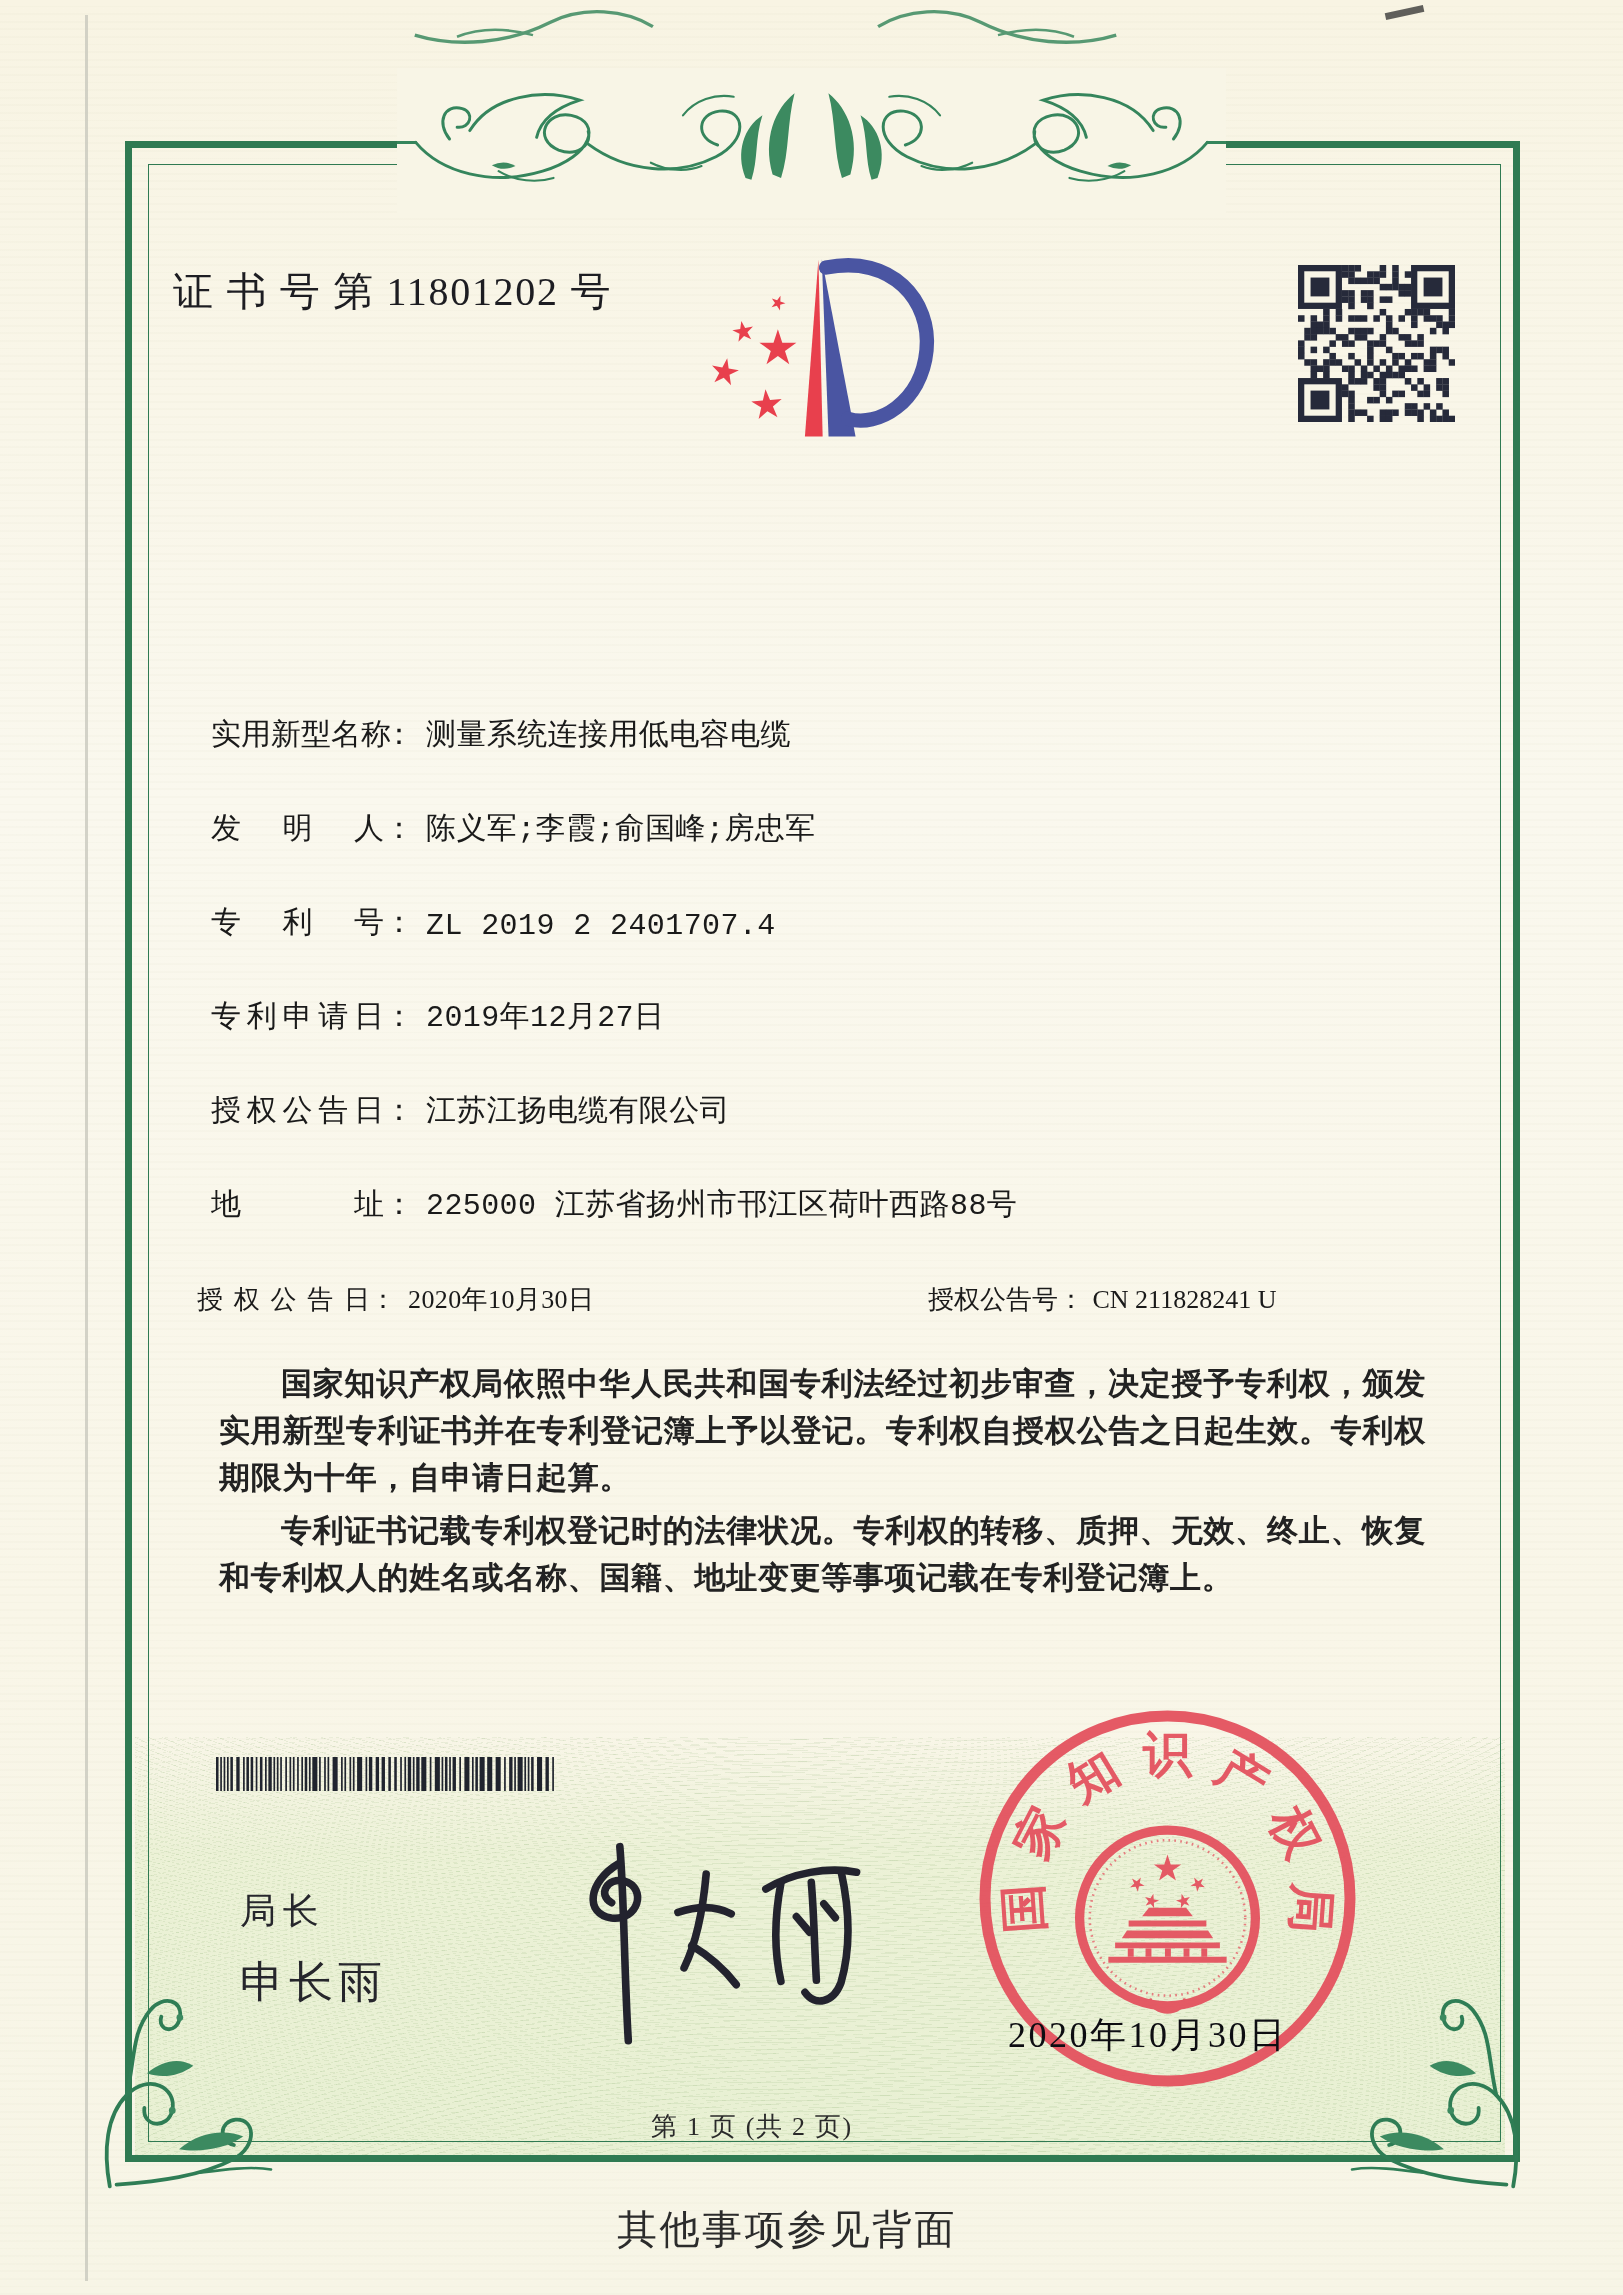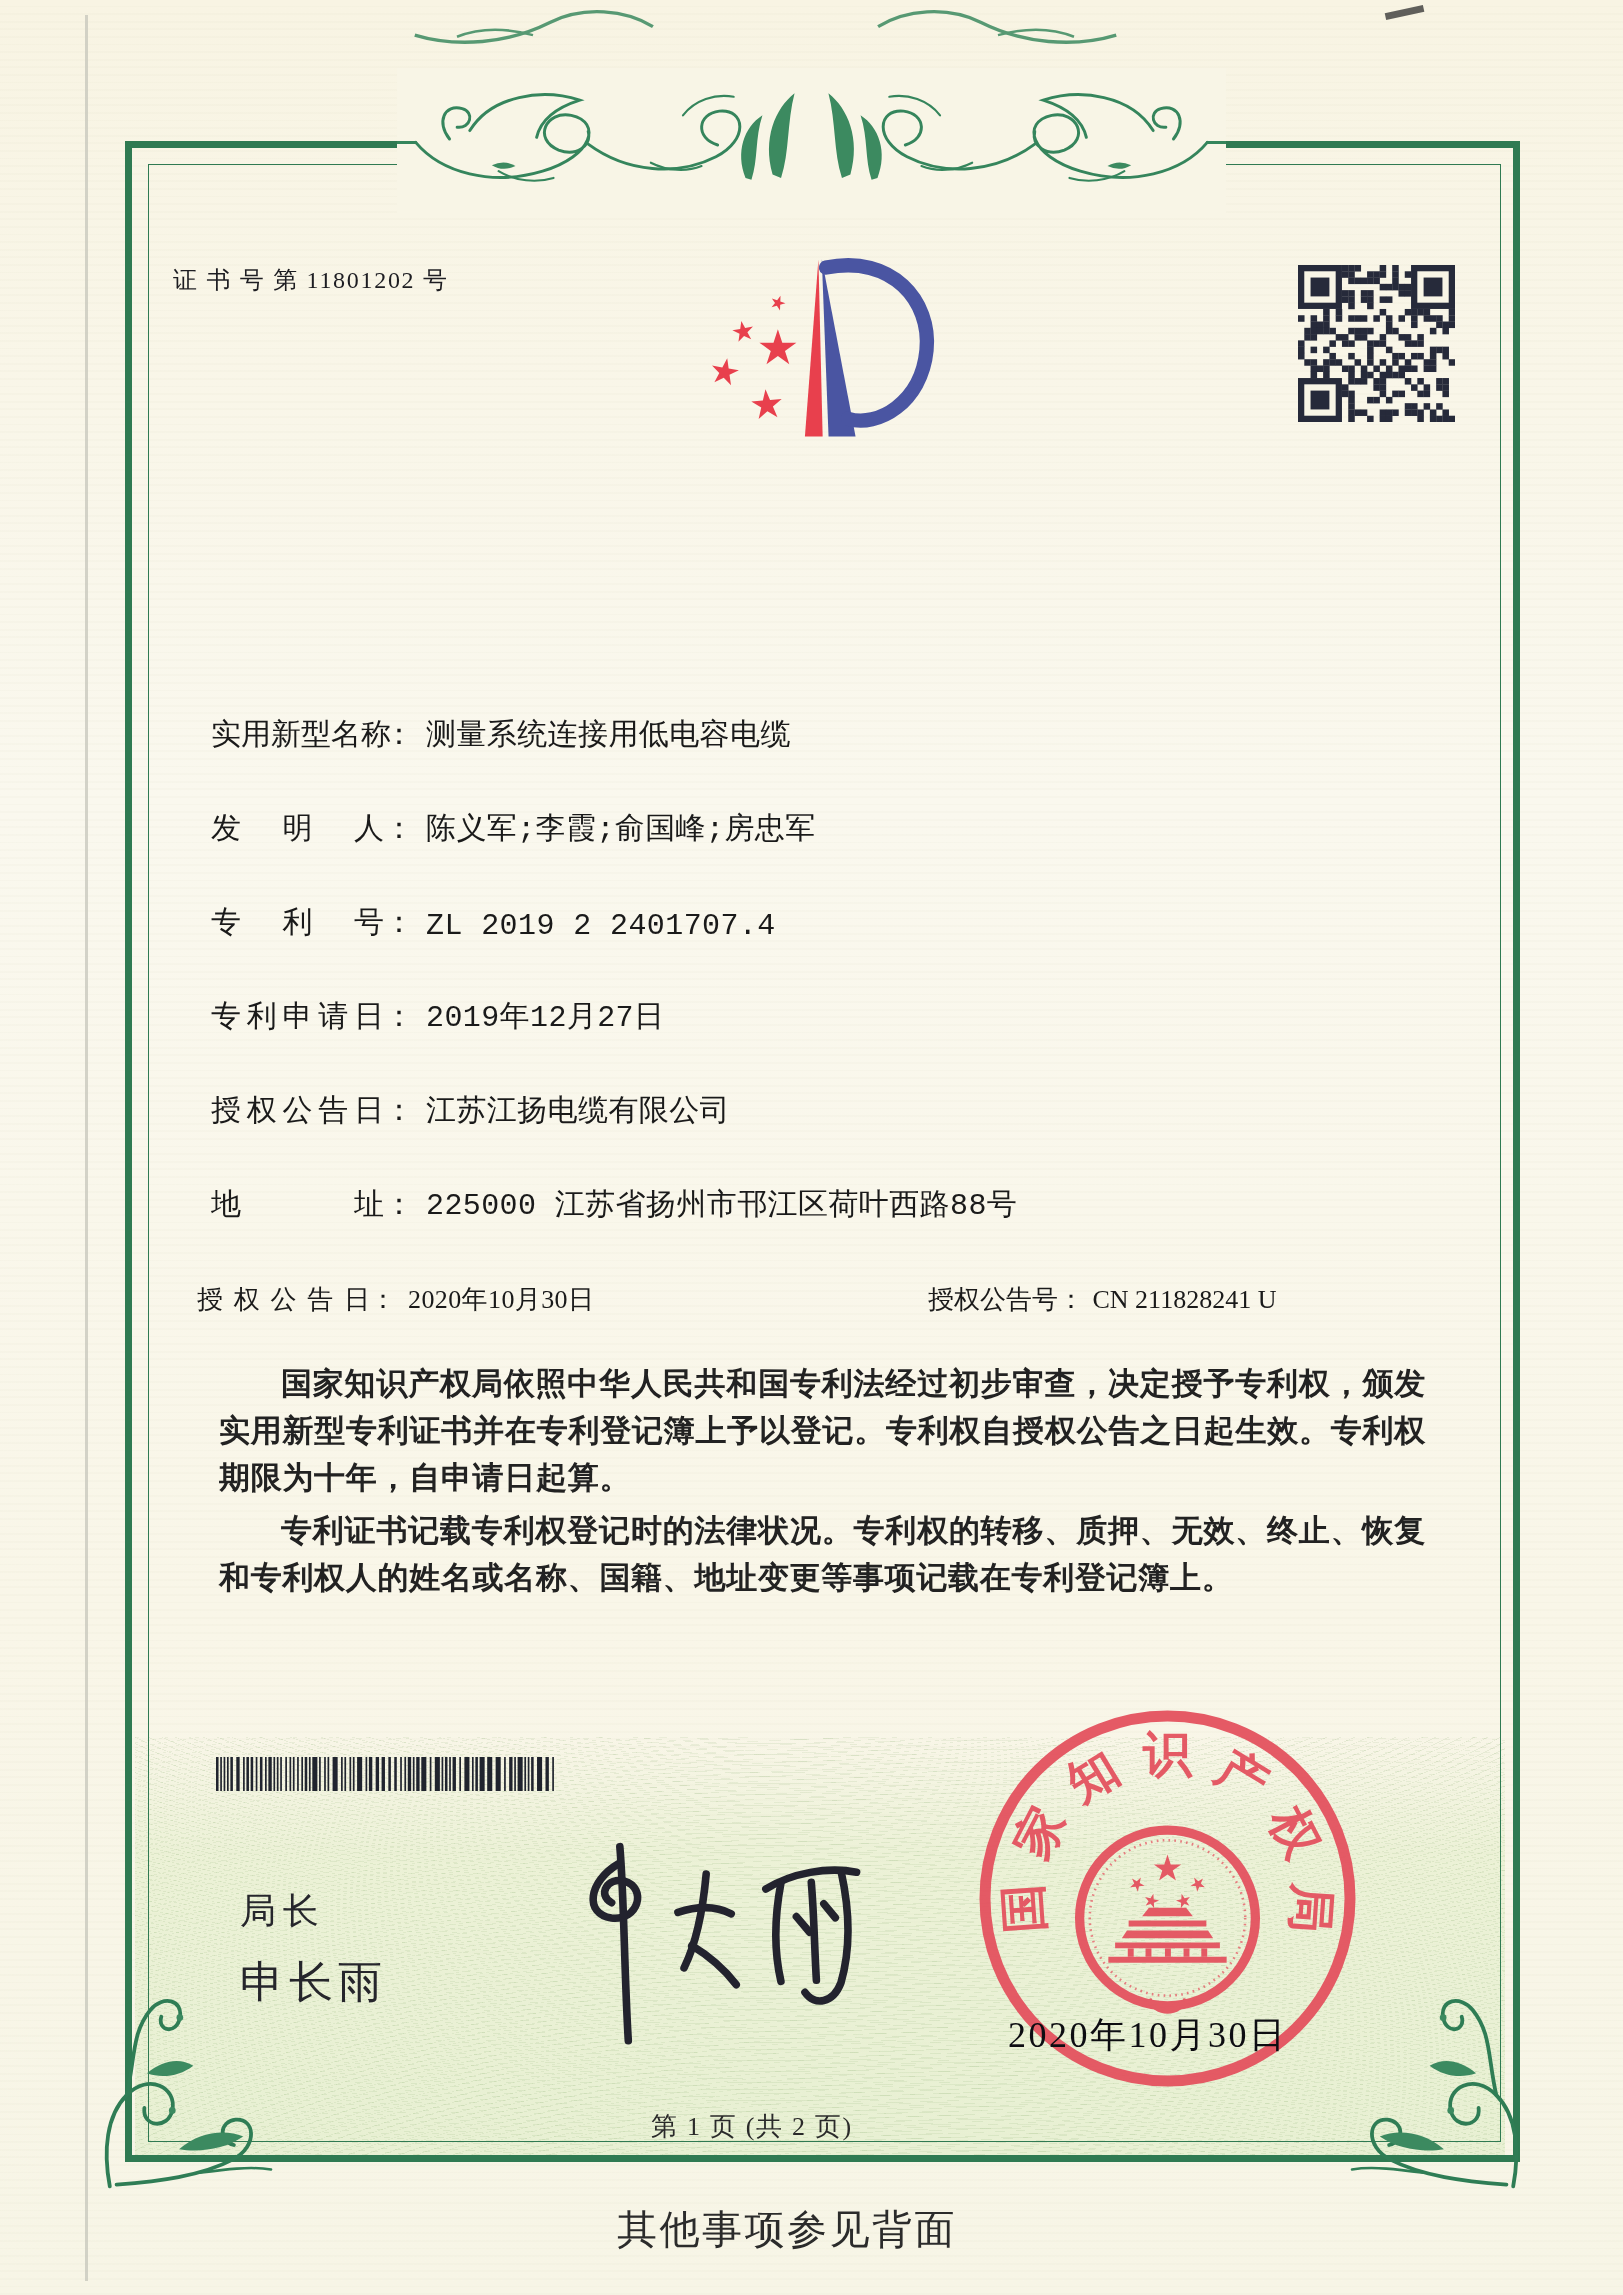--- a/index.html
+++ b/index.html
@@ -40,21 +40,21 @@
   .frame-inner{
     left:148px;top:164px;width:1353px;height:1978px;
     border:1.7px solid #2f7a52;box-sizing:border-box;
   }
   .top-ornament-patch{
     left:397px;top:68px;width:829px;height:150px;
     background:#f8f5e6;
   }
   .cert-no{
     left:173px;top:264px;
-    font-size:24px;color:#1d1d22;letter-spacing:1.7px;white-space:nowrap;text-align:right;
+    font-size:40px;color:#1d1d22;letter-spacing:1.7px;white-space:nowrap;text-align:right;
   }
   .logo{ left:710px;top:249px;width:254px;height:228px; }
   .qr{ left:1298px;top:265px;width:157px;height:157px; }
   .doc-title{
     left:406px;top:504px;width:812px;
     text-align:center;font-size:78px;font-weight:700;line-height:1.05;
     color:#1b1b30;letter-spacing:13.5px;white-space:nowrap;
   }
   .fields{ left:211px;top:714px;width:1226px; }
   .f-row{ height:37px;margin-bottom:57px;font-size:30px;color:#1a1a1a;position:relative;white-space:nowrap;font-family:Liberation Mono, monospace;}

